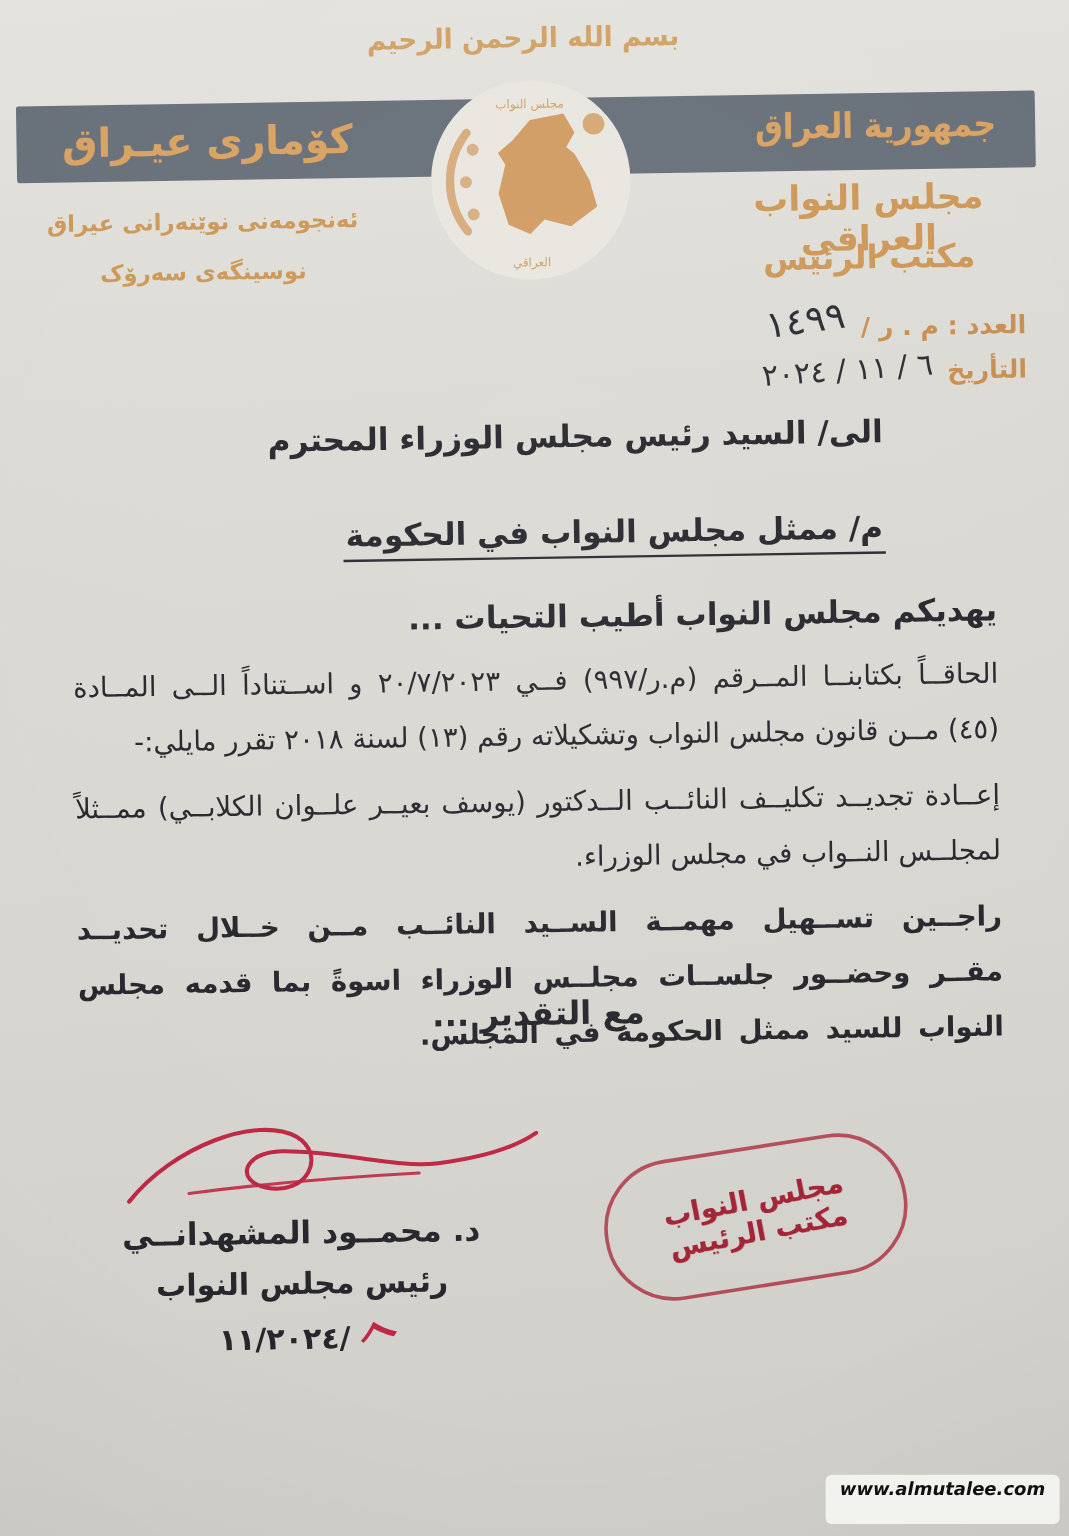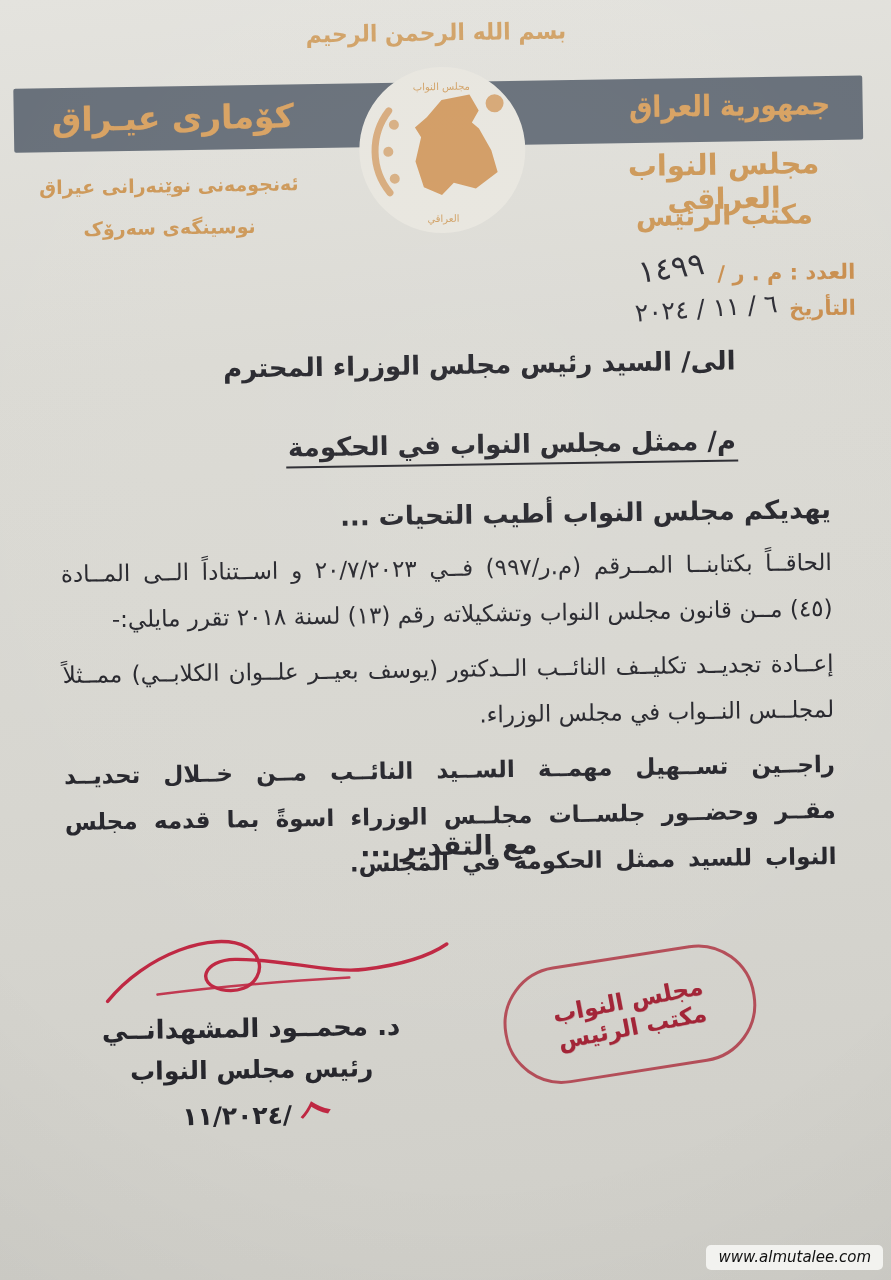--- a/index.html
+++ b/index.html
@@ -70,22 +70,22 @@
     position:absolute;top:958px;left:497px;width:248px;height:112px;
     border:3px solid rgba(170,40,55,.78);border-radius:58px;
     transform:rotate(-8deg);display:flex;flex-direction:column;justify-content:center;align-items:center;
     color:rgba(160,30,48,.95);font-weight:700;
   }
   .stamp-line{font-size:23px;line-height:27px;text-shadow:.5px .5px 0 rgba(160,30,48,.35);transform:rotate(-2deg);}
 
   
   .watermark{
     position:absolute;bottom:10px;right:8px;z-index:50;
-    background:#f2f2ef;color:#101010;font-weight:400;font-style:italic;
-    font-size:15px;padding:3px 12px 4px 12px;border-radius:5px;direction:ltr;text-align:right;
+    background:#f2f2ef;color:#101010;font-weight:700;font-style:italic;
+    font-size:15px;padding:3px 12px 20px 12px;border-radius:5px;direction:ltr;text-align:right;
   }
 </style>
 </head>
 <body>
 
 <div class="page">
   <div class="sheet">
 
     <div class="basmala">بسم الله الرحمن الرحيم</div>
     <div class="band"></div>

